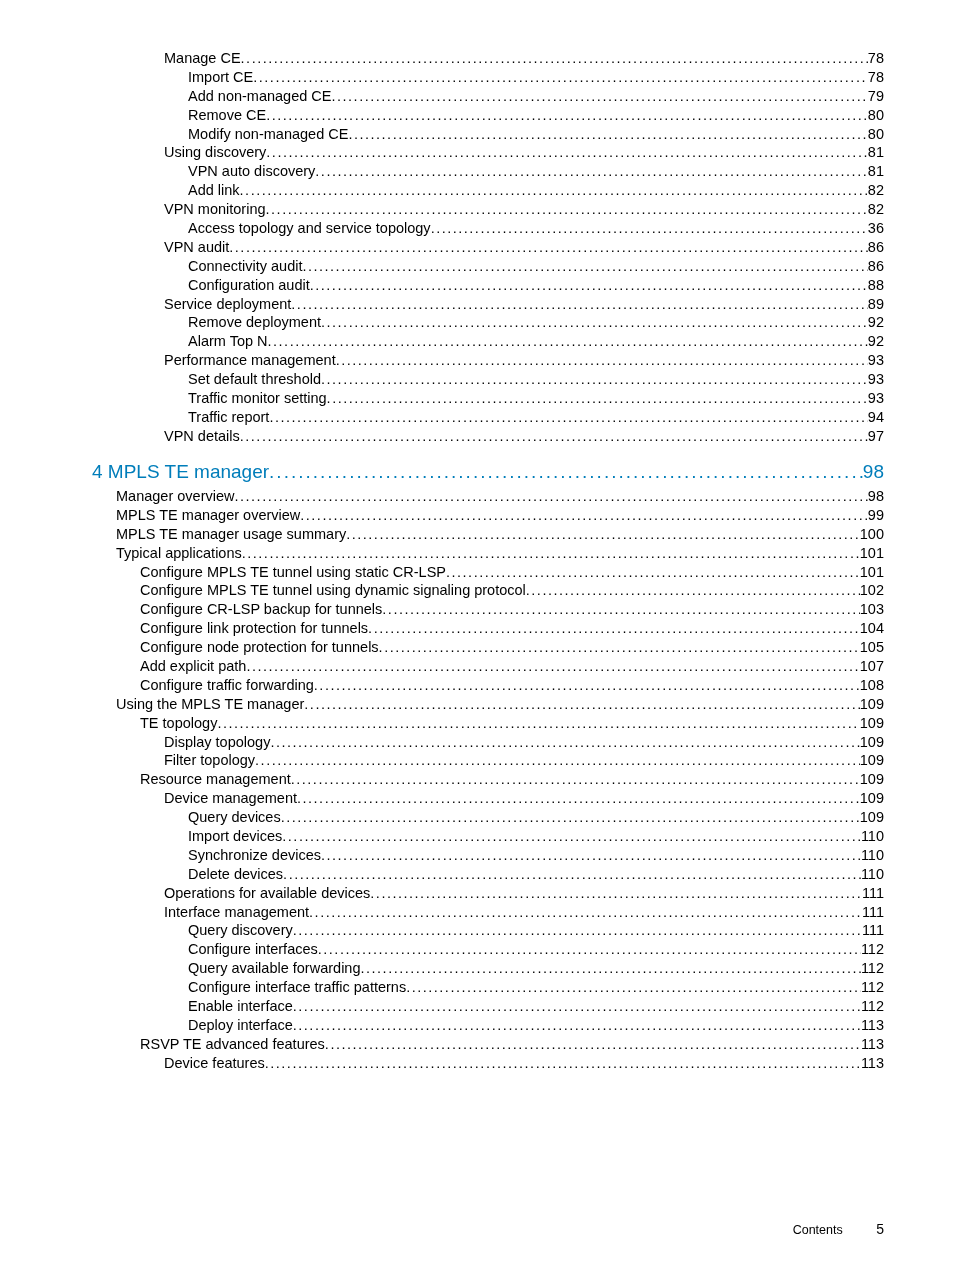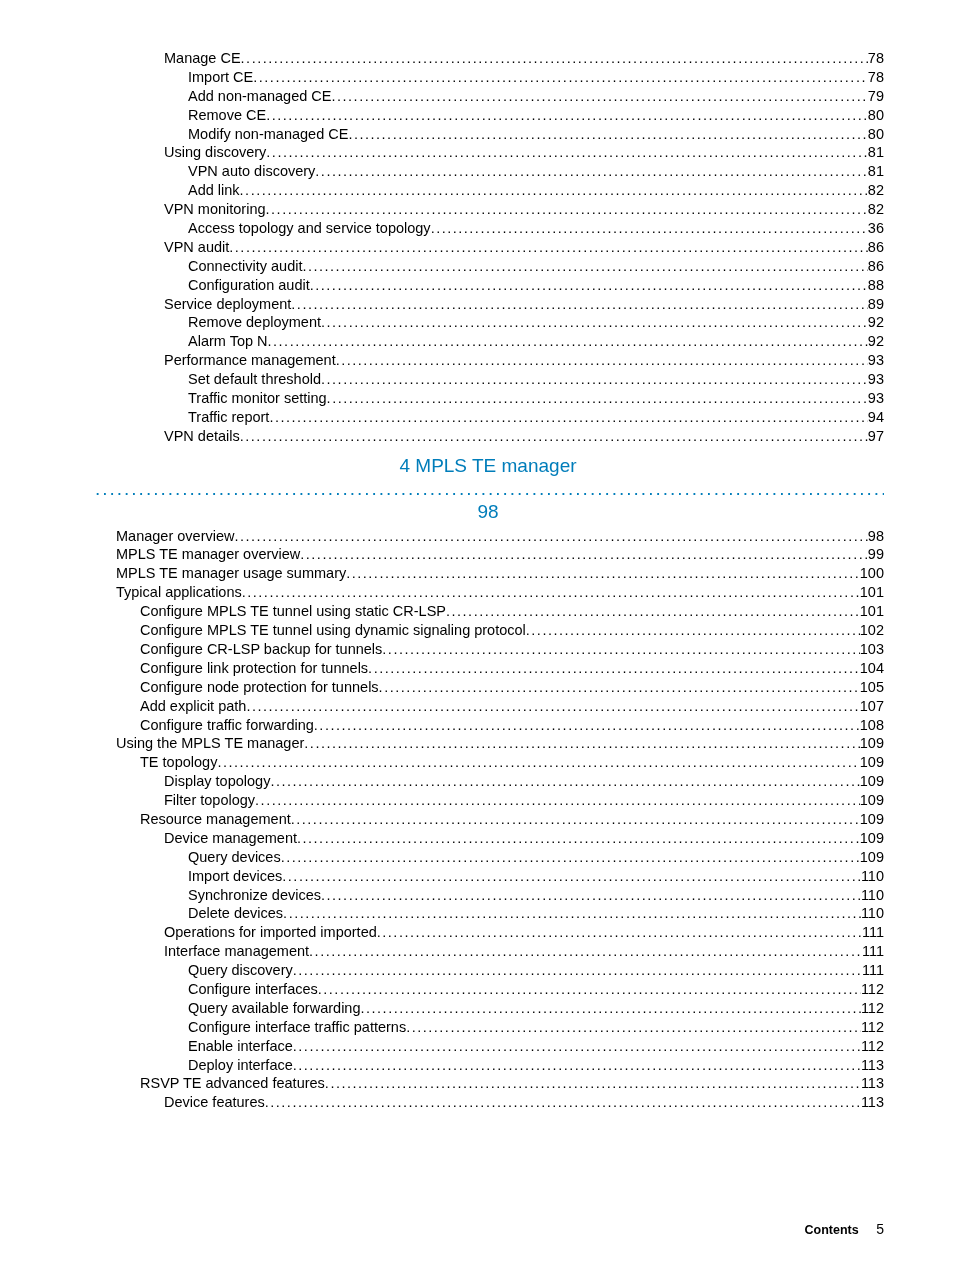--- a/index.html
+++ b/index.html
@@ -14,21 +14,21 @@
       height: 1271px;
       position: relative;
       padding: 50px 70px 30px 92px;
     }
     .toc {
       font-size: 14.5px;
       line-height: 1.2;
     }
     .toc-line {
       display: flex;
-      align-items: center;
+      align-items: flex-start;
       white-space: nowrap;
       overflow: hidden;
       margin-bottom: 1.5px;
     }
     .toc-title {
       flex-shrink: 0;
     }
     .toc-dots {
       flex: 1;
       overflow: hidden;
@@ -39,43 +39,41 @@
     .toc-dots::before {
       content: "..........................................................................................................................................................................................................................................................................................";
       display: block;
     }
     .toc-page {
       flex-shrink: 0;
     }
     .chapter {
       color: #007dba;
       font-size: 19px;
-      margin-top: 10px;
+      margin-top: 16px;
       margin-bottom: 4px;
-      flex-direction: column;
     }
     .chapter .toc-dots::before {
       content: "..........................................................................................................................................................................................................................................................................................";
     }
     .chapter .toc-dots {
       letter-spacing: 2px;
     }
     .lvl-2 { padding-left: 24px; }
     .lvl-3 { padding-left: 48px; }
     .lvl-4 { padding-left: 72px; }
     .lvl-5 { padding-left: 96px; }
     .footer {
       position: absolute;
       bottom: 34px;
       right: 70px;
       font-size: 12.5px;
     }
     .footer-label {
-      margin-right: 14px;
-      font-weight: bold;
+      margin-right: 30px;
     }
     .footer-page {
       font-size: 14px;
     }
   </style>
 </head>
 <body>
 
 <div class="toc" id="toc-root">
     <div class="toc-line lvl-4">
@@ -287,21 +285,21 @@
       <span class="toc-title">Synchronize devices</span>
       <span class="toc-dots"></span>
       <span class="toc-page">110</span>
     </div>
     <div class="toc-line lvl-5">
       <span class="toc-title">Delete devices</span>
       <span class="toc-dots"></span>
       <span class="toc-page">110</span>
     </div>
     <div class="toc-line lvl-4">
-      <span class="toc-title">Operations for imported imported</span>
+      <span class="toc-title">Operations for available devices</span>
       <span class="toc-dots"></span>
       <span class="toc-page">111</span>
     </div>
     <div class="toc-line lvl-4">
       <span class="toc-title">Interface management</span>
       <span class="toc-dots"></span>
       <span class="toc-page">111</span>
     </div>
     <div class="toc-line lvl-5">
       <span class="toc-title">Query discovery</span>

